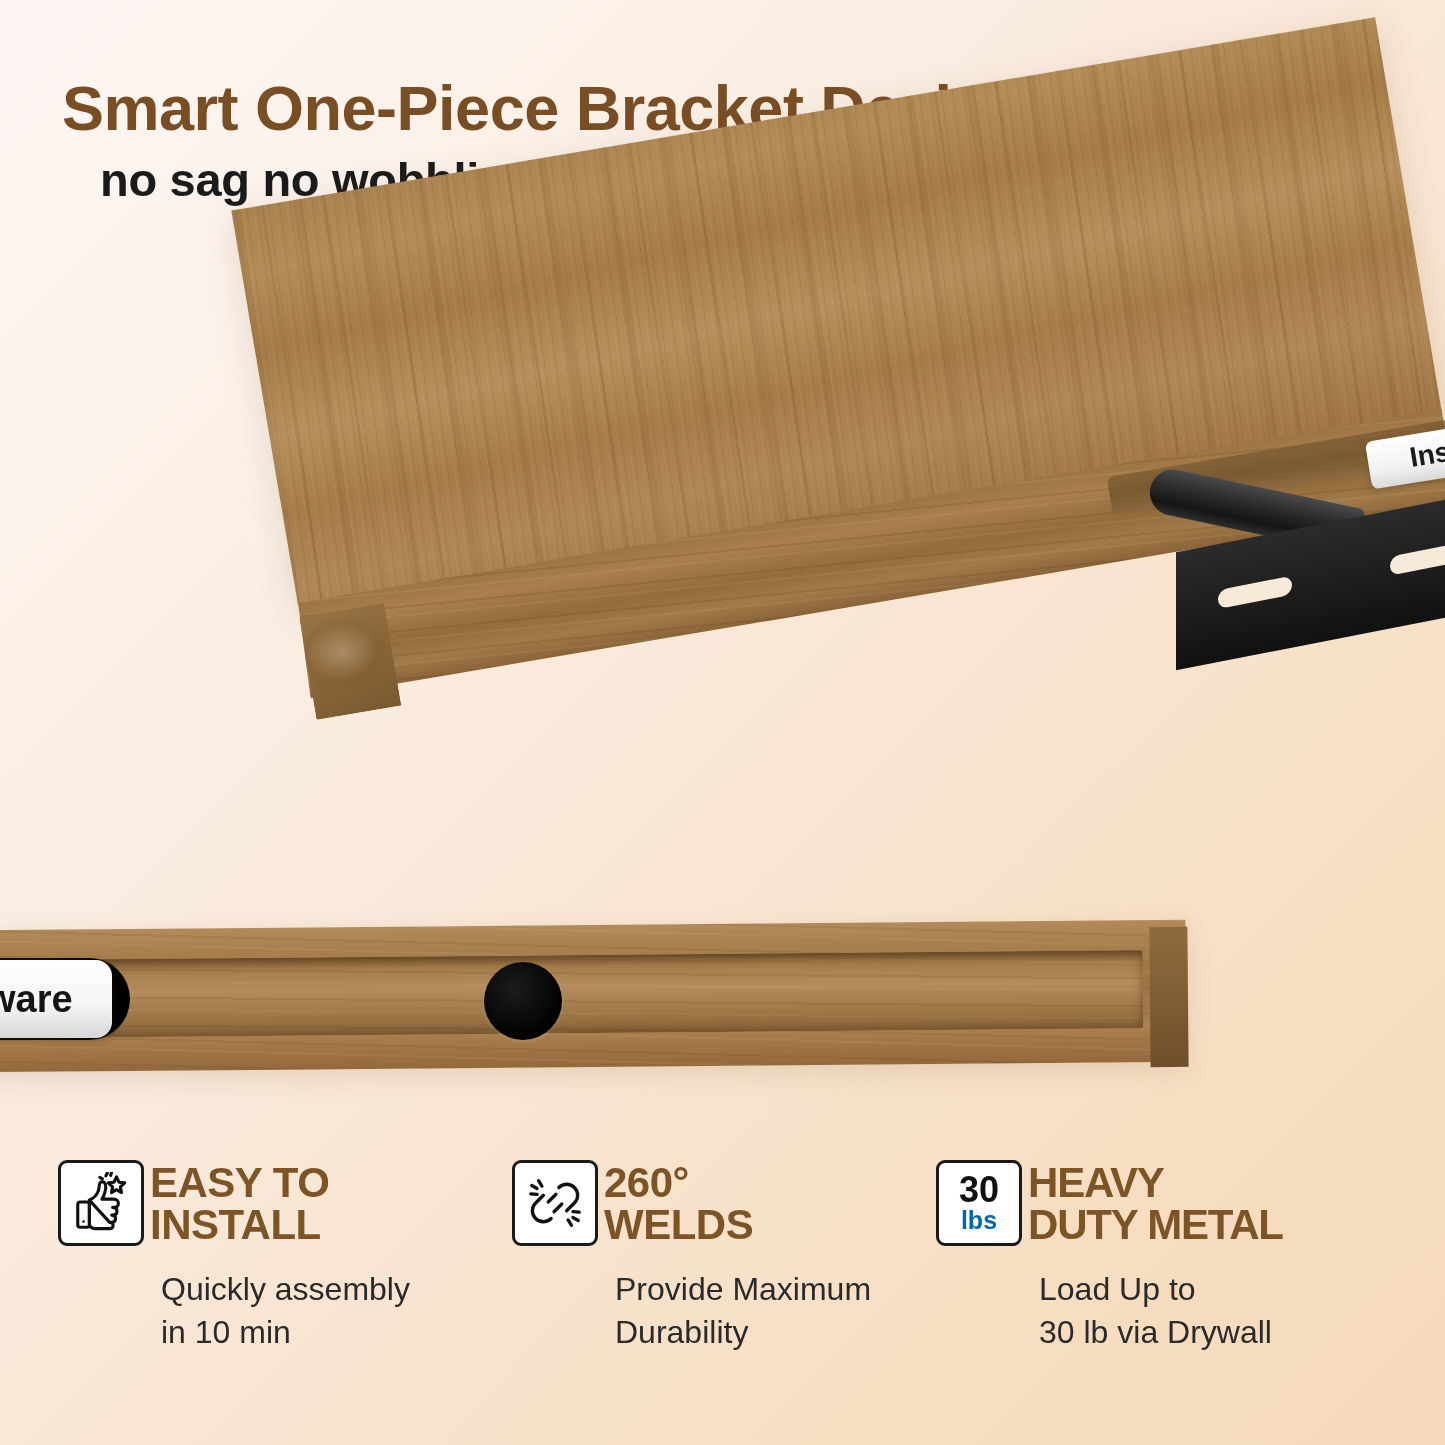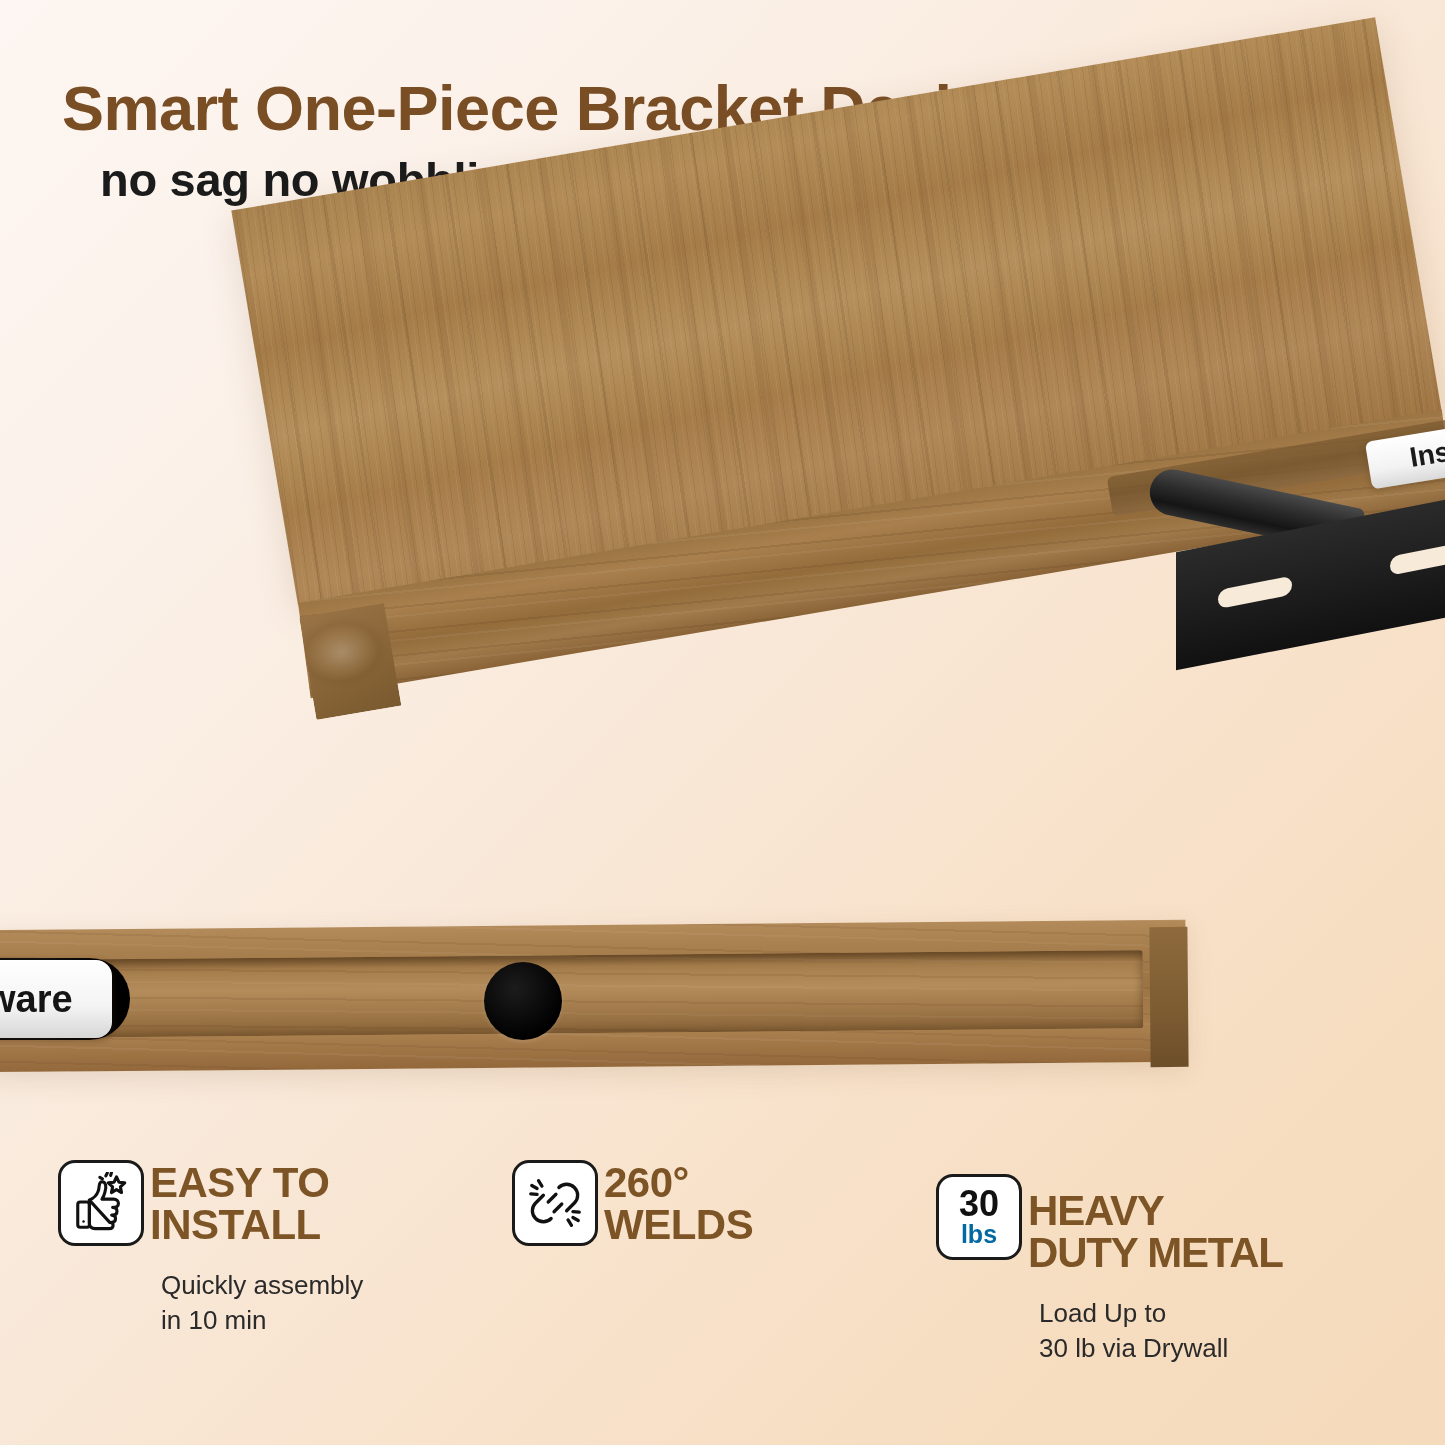--- a/index.html
+++ b/index.html
@@ -347,21 +347,21 @@
   .feature-head {
     display: flex;
     align-items: center;
     gap: 6px;
   }
   .icon-box {
     flex: 0 0 auto;
     width: 86px;
     height: 86px;
     border: 3px solid #1a1a1a;
-    border-radius: 17px;
+    border-radius: 9px;
     background: #ffffff;
     box-sizing: border-box;
     display: flex;
     align-items: center;
     justify-content: center;
     position: relative;
   }
   .icon-box svg { display: block; }
   .weight-icon {
     display: flex;
@@ -387,26 +387,26 @@
     font-weight: bold;
     color: #7d5426;
     line-height: 1.0;
     letter-spacing: -0.5px;
     padding-top: 2px;
     white-space: pre-line;
   }
   .feature-desc {
     margin-top: 22px;
     margin-left: 103px;
-    font-size: 26px;
+    font-size: 32px;
     color: #2a2a2a;
     line-height: 1.34;
     white-space: pre-line;
   }
-  .feature.f3 .feature-title { letter-spacing: -1.2px; margin-top: 28px; }
+  .feature.f3 .feature-title { letter-spacing: -1.2px; }
 </style>
 </head>
 <body>
 
 <div id="poster">
 
   <div class="headline-block">
     <h1 class="headline">Smart One-Piece Bracket Design</h1>
     <div class="subheadline">no sag no wobbling</div>
   </div>
@@ -476,20 +476,22 @@
             <path d="M8 14 L13.5 17"></path>
             <path d="M7 22.5 L13.5 23"></path>
             <path d="M49 55 L45.5 49.5"></path>
             <path d="M56 50 L50.5 47"></path>
             <path d="M57 41.5 L50.5 41"></path>
           </svg>
         </div>
         <div class="feature-title">260°
 WELDS</div>
       </div>
+      <div class="feature-desc">Provide Maximum
+Durability</div>
     </div>
 
     <div class="feature f3">
       <div class="feature-head">
         <div class="icon-box">
           <div class="weight-icon">
             <div class="wnum">30</div>
             <div class="wunit">lbs</div>
           </div>
         </div>

